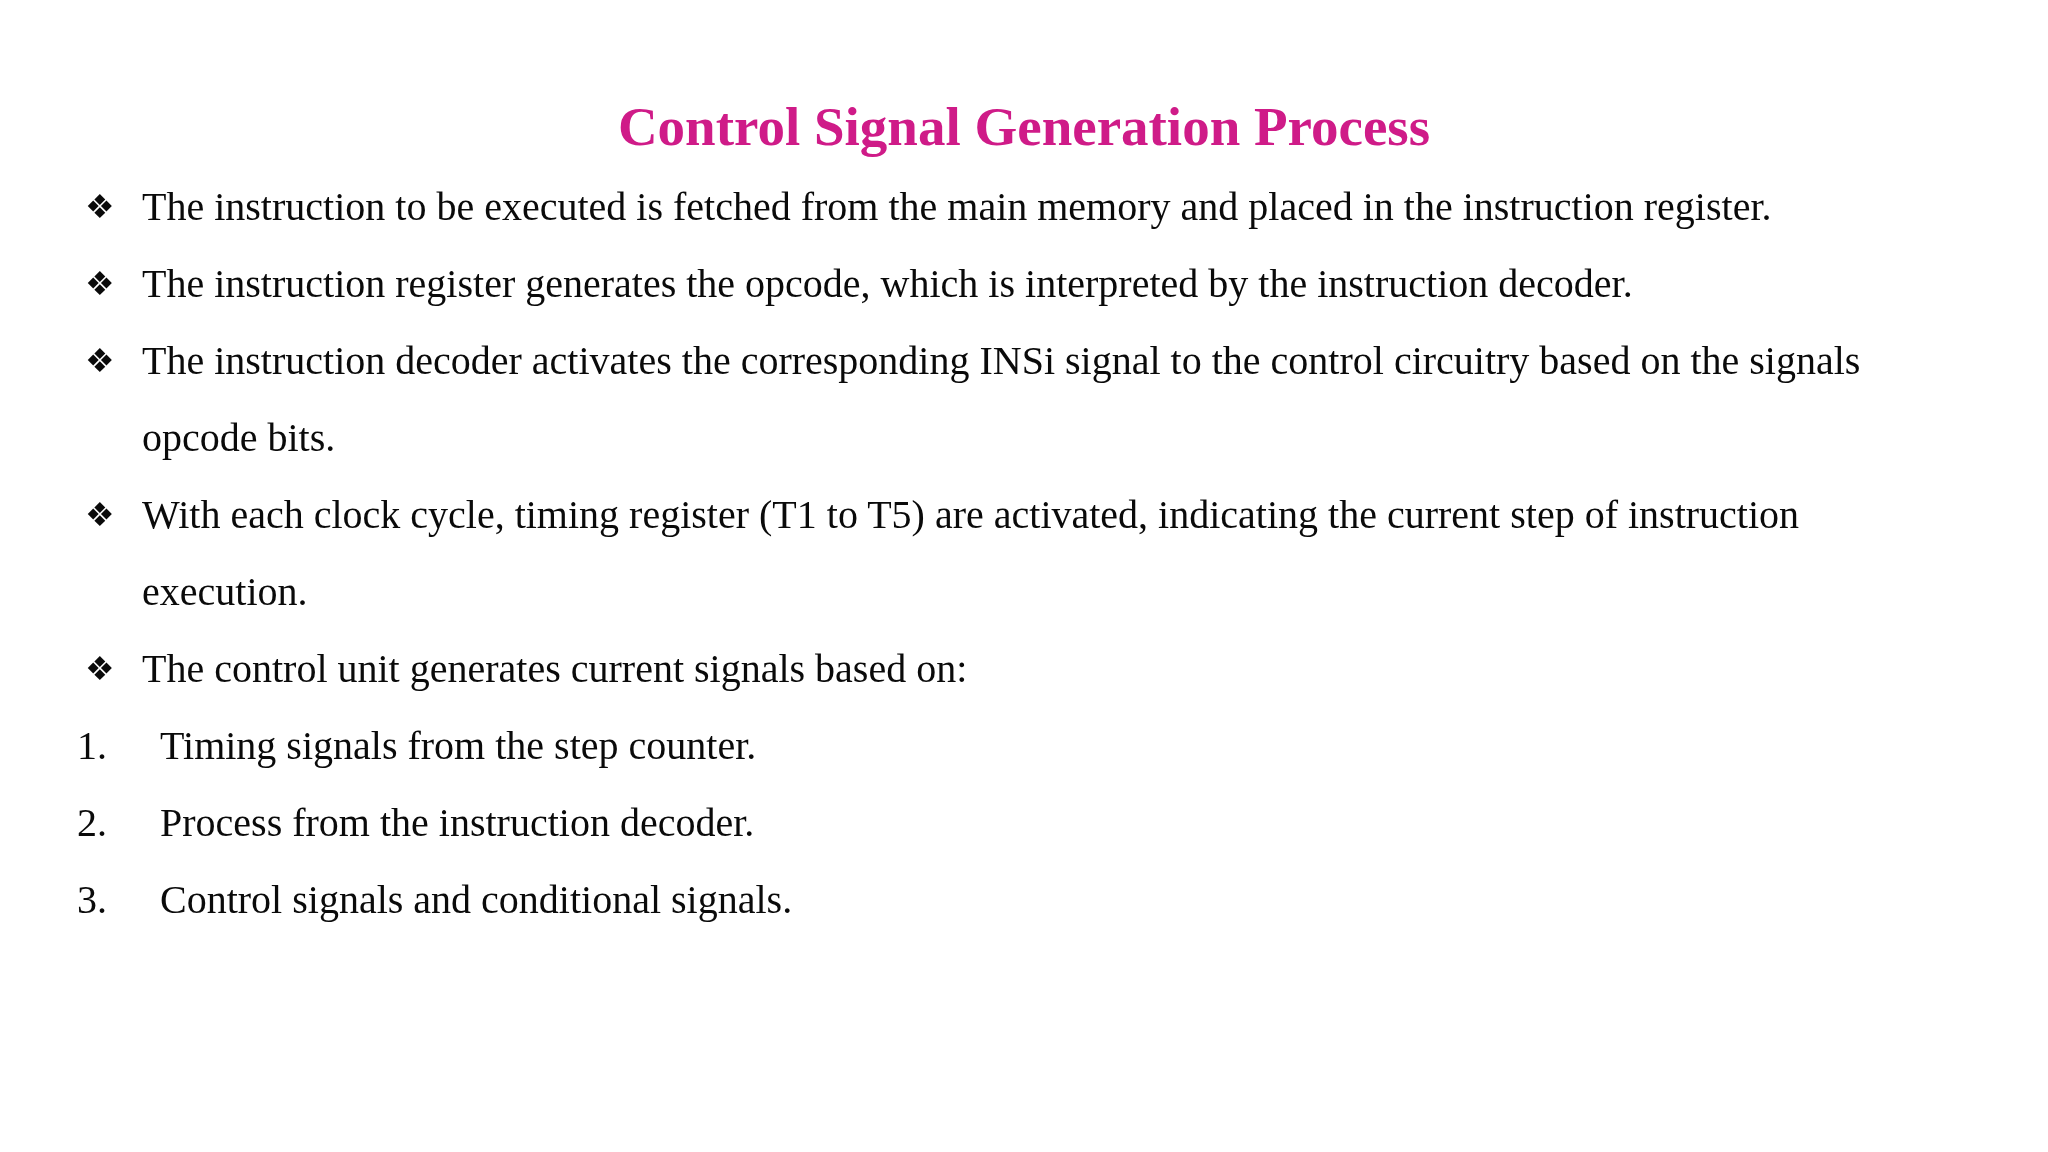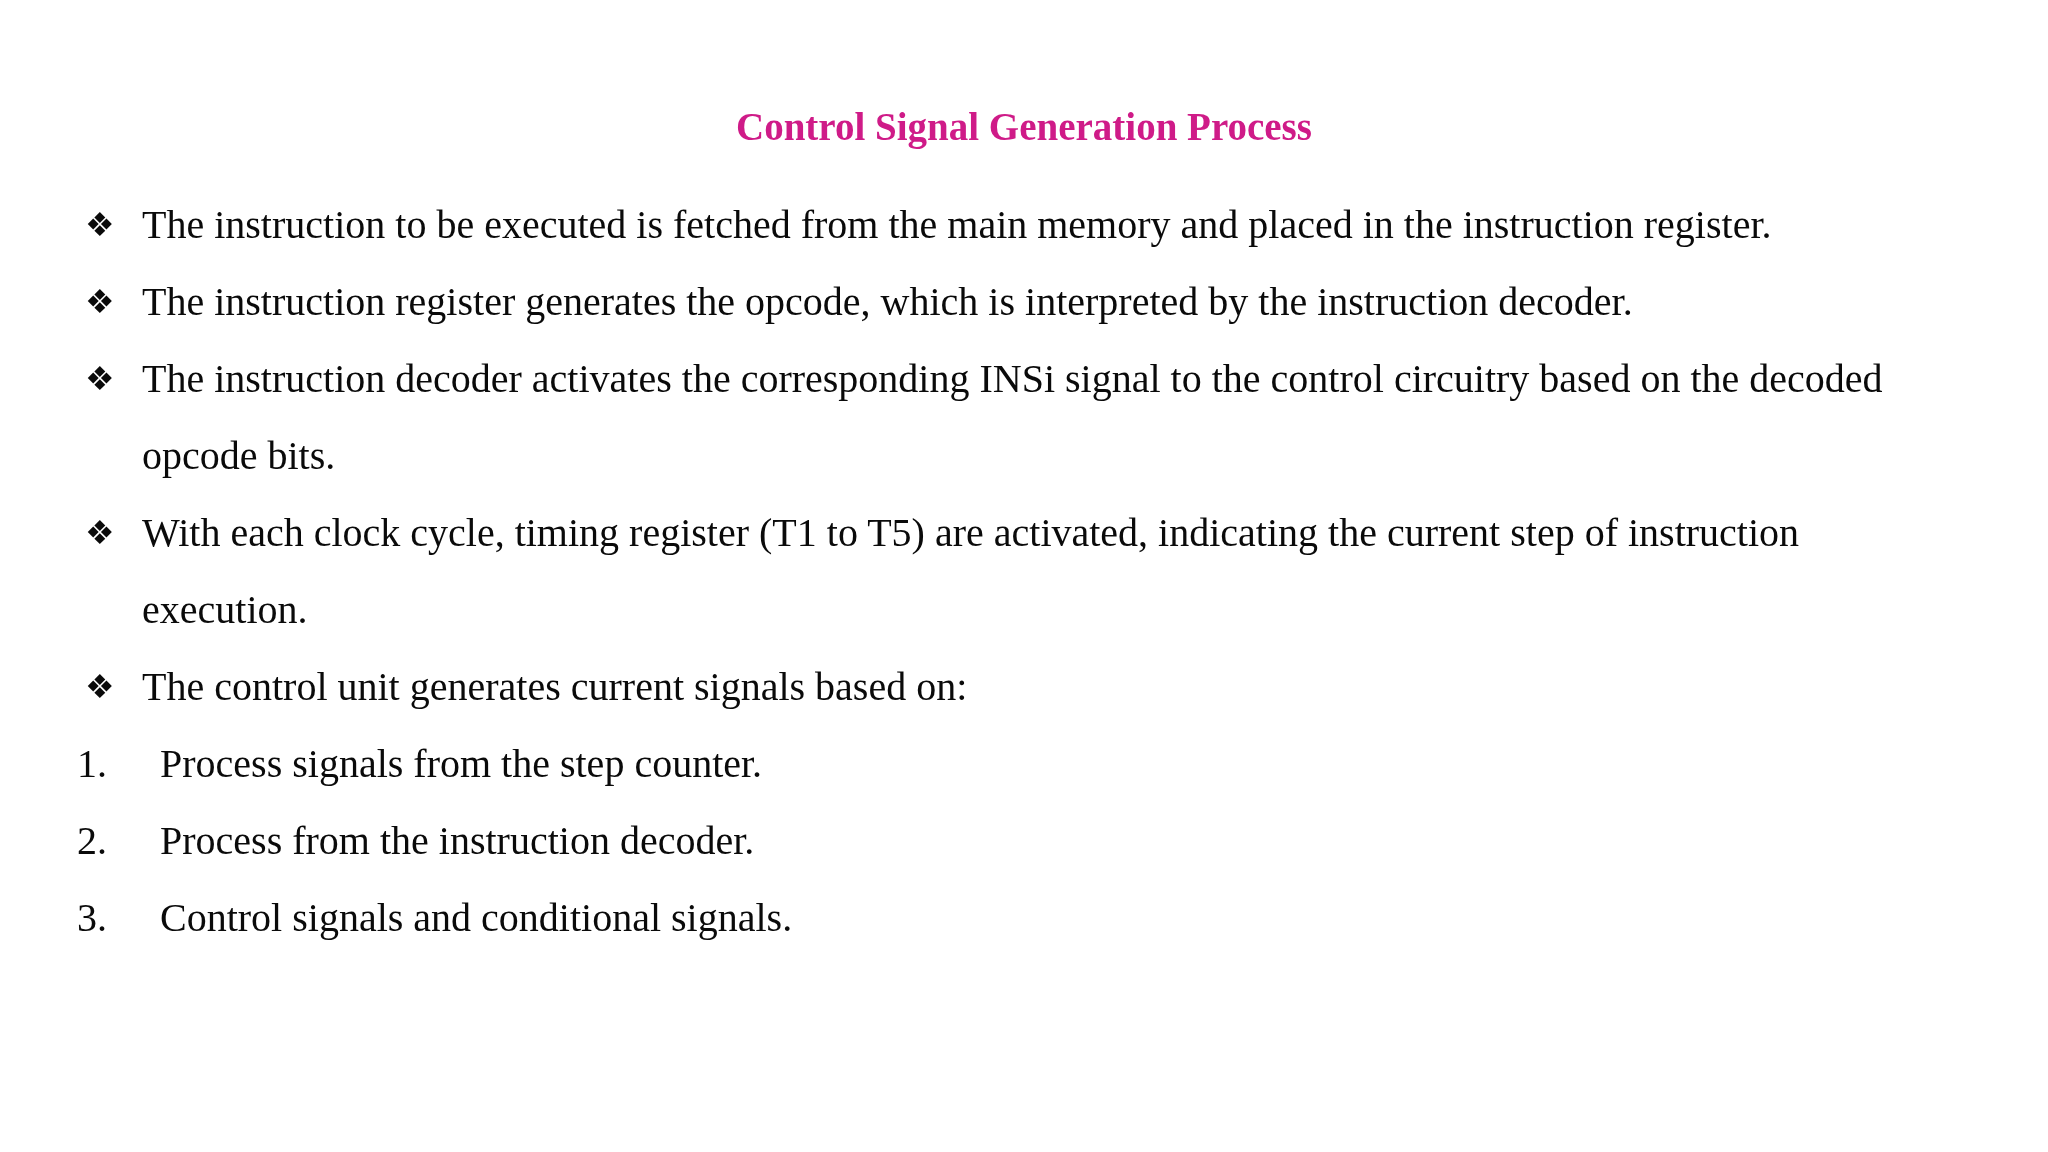--- a/index.html
+++ b/index.html
@@ -10,26 +10,26 @@
   .slide {
     position: relative;
     width: 2048px;
     height: 1152px;
     background: #ffffff;
     overflow: hidden;
     font-family: "Liberation Serif", serif;
     color: #0a0a0a;
   }
   .slide-title {
-    margin: 0 0 28px 0;
+    margin: 0 0 10px 0;
     padding-top: 95px;
     text-align: center;
     font-family: "Liberation Serif", serif;
     font-weight: bold;
-    font-size: 39px;
+    font-size: 55px;
     line-height: 63px;
     letter-spacing: 0px;
   }
   .slide-body {
     padding-left: 85px;
     padding-right: 108px;
     font-size: 40px;
     line-height: 77px;
   }
   .bullet-item {
@@ -72,36 +72,36 @@
       <span class="bullet-text">The instruction to be executed is fetched from the main memory and placed in the instruction register.</span>
     </div>
 
     <div class="bullet-item">
       <span class="bullet-glyph">❖</span>
       <span class="bullet-text">The instruction register generates the opcode, which is interpreted by the instruction decoder.</span>
     </div>
 
     <div class="bullet-item">
       <span class="bullet-glyph">❖</span>
-      <span class="bullet-text">The instruction decoder activates the corresponding INSi signal to the control circuitry based on the decoded opcode bits.</span>
+      <span class="bullet-text">The instruction decoder activates the corresponding INSi signal to the control circuitry based on the signals opcode bits.</span>
     </div>
 
     <div class="bullet-item">
       <span class="bullet-glyph">❖</span>
       <span class="bullet-text">With each clock cycle, timing register (T1 to T5) are activated, indicating the current step of instruction execution.</span>
     </div>
 
     <div class="bullet-item">
       <span class="bullet-glyph">❖</span>
       <span class="bullet-text">The control unit generates current signals based on:</span>
     </div>
 
     <div class="numbered-item">
       <span class="numbered-marker">1.</span>
-      <span class="numbered-text">Process signals from the step counter.</span>
+      <span class="numbered-text">Timing signals from the step counter.</span>
     </div>
 
     <div class="numbered-item">
       <span class="numbered-marker">2.</span>
       <span class="numbered-text">Process from the instruction decoder.</span>
     </div>
 
     <div class="numbered-item">
       <span class="numbered-marker">3.</span>
       <span class="numbered-text">Control signals and conditional signals.</span>

